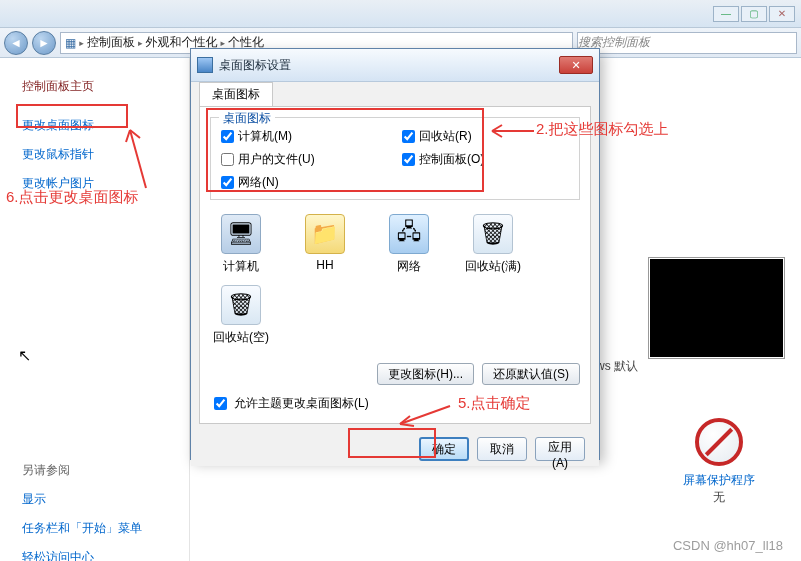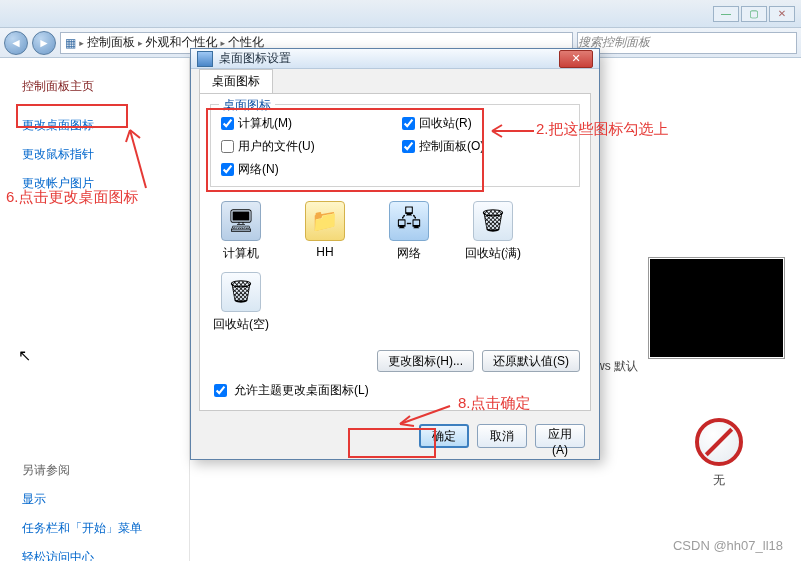--- a/index.html
+++ b/index.html
@@ -31,21 +31,21 @@
   .preview-box { width: 135px; height: 100px; background: #000; border: 1px solid #fff; outline: 1px solid #999; margin-bottom: 60px; }
   .ss-icon { width: 48px; height: 48px; border-radius: 50%; border: 4px solid #c62828; margin: 0 auto 6px; position: relative; background: radial-gradient(circle at 35% 30%, #fff, #e6ebf0); }
   .ss-icon::after { content:""; position:absolute; width: 36px; height: 4px; background:#c62828; top: 50%; left: 50%; transform: translate(-50%,-50%) rotate(-45deg); }
   .ss-label { text-align: center; color: #0066cc; }
   .ss-sub { text-align: center; color: #444; }
   .aero-row { margin-top: 24px; padding-left: 30px; display: flex; align-items: center; gap: 6px; color: #0066cc; }
   .aero-icon { width: 16px; height: 16px; border-radius: 50%; background: #1a8cff; color: #fff; display:flex; align-items:center; justify-content:center; font-size: 10px; }
 
   
   .dialog { position: absolute; left: 190px; top: 48px; width: 410px; height: 412px; background: #f1f1f1; border: 1px solid #5f82a8; box-shadow: 4px 4px 12px rgba(0,0,0,.25); }
-  .dlg-title { height: 20px; background: linear-gradient(#f6fafe,#d5e4f4); border-bottom: 1px solid #b7c9dc; display: flex; align-items: center; padding: 0 6px; gap: 6px; }
+  .dlg-title { height: 33px; background: linear-gradient(#f6fafe,#d5e4f4); border-bottom: 1px solid #b7c9dc; display: flex; align-items: center; padding: 0 6px; gap: 6px; }
   .dlg-title .ico { width: 16px; height: 16px; background: linear-gradient(#9ec7f4,#4a86c7); border: 1px solid #3b6fa0; }
   .dlg-title .txt { flex: 1; color: #1a2a3a; }
   .dlg-close { width: 34px; height: 18px; background: linear-gradient(#e07b73,#c9413a); border: 1px solid #9a2c24; color: #fff; display:flex; align-items:center; justify-content:center; font-size: 11px; border-radius: 2px; }
 
   .tabrow { height: 24px; display: flex; align-items: flex-end; padding-left: 8px; background:#f1f1f1; }
   .tab { padding: 3px 12px; background: #fff; border: 1px solid #c9c9c9; border-bottom: 1px solid #fff; font-size: 12px; position: relative; top: 1px; }
   .dlg-body { background: #fff; border: 1px solid #c9c9c9; margin: 0 8px 8px 8px; height: 318px; padding: 10px; position: relative; }
 
   .group { border: 1px solid #d2d2d2; padding: 10px 10px 8px; position: relative; }
   .group .legend { position: absolute; top: -8px; left: 8px; background: #fff; padding: 0 4px; color: #0a4ea2; font-size: 12px; }
@@ -114,20 +114,21 @@
       <a class="lnk">显示</a>
       <a class="lnk">任务栏和「开始」菜单</a>
       <a class="lnk">轻松访问中心</a>
     </div>
   </div>
 
   <div class="content">
     <div class="side-panel">
       <div class="preview-box"></div>
       <div class="ss-icon"></div>
+      <div class="ss-label">屏幕保护程序</div>
       <div class="ss-sub">无</div>
     </div>
     <div class="theme-row">
       <div class="theme-item">Harmony</div>
       <div class="theme-item">Windows 7 Basic</div>
       <div class="theme-item">Windows 默认</div>
     </div>
     <div class="aero-row">
       <div class="aero-icon">?</div>
       <a>解决透明度和其他 Aero 效果问题</a>
@@ -220,16 +221,16 @@
     <path d="M48 9 L6 9" stroke="#e53935" stroke-width="2" fill="none"></path>
     <path d="M6 9 L16 3 M6 9 L16 15" stroke="#e53935" stroke-width="2" fill="none"></path>
   </svg>
 <div class="anno" style="left:536px; top:120px;">2.把这些图标勾选上</div>
 
 <div class="red-box" style="left:348px; top:428px; width:88px; height:30px;"></div>
 <svg class="red-arrow" style="left:394px; top:402px;" width="60" height="26">
     <path d="M56 4 L6 22" stroke="#e53935" stroke-width="2" fill="none"></path>
     <path d="M6 22 L16 14 M6 22 L20 24" stroke="#e53935" stroke-width="2" fill="none"></path>
   </svg>
-<div class="anno" style="left:458px; top:394px;">8.点击确定</div>
+<div class="anno" style="left:458px; top:394px;">5.点击确定</div>
 
 <div class="cursor-icon">↖</div>
 <div class="watermark">CSDN @hh07_ll18</div>
 
 </body></html>

